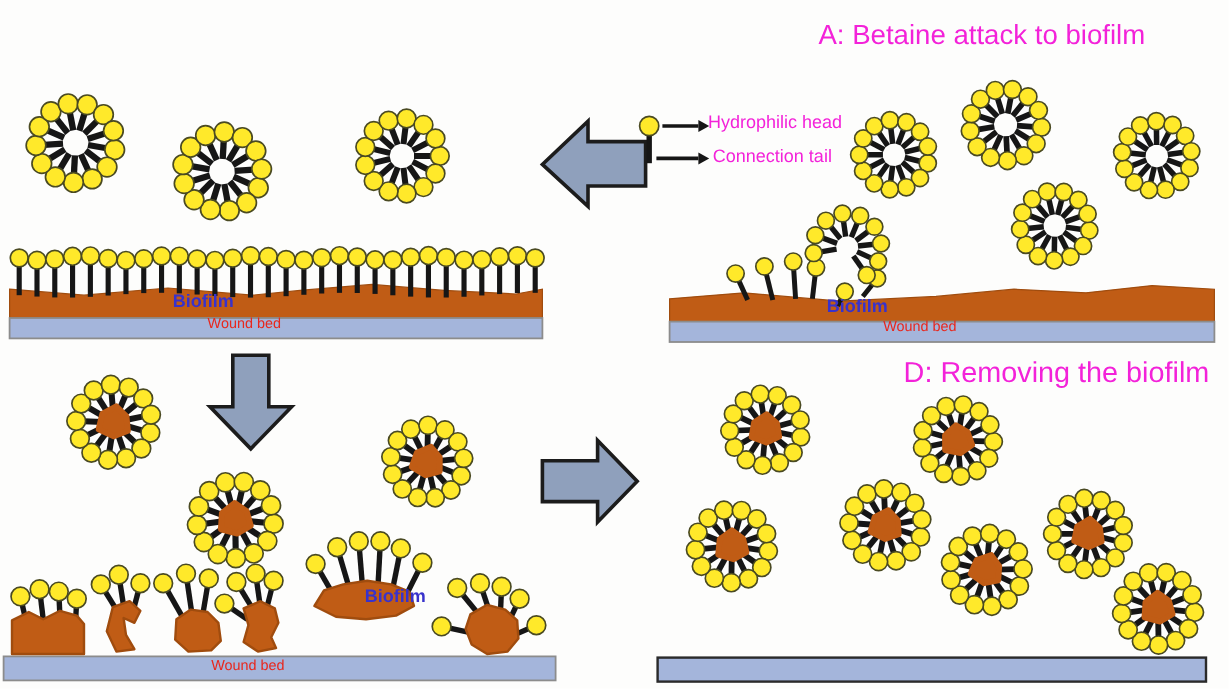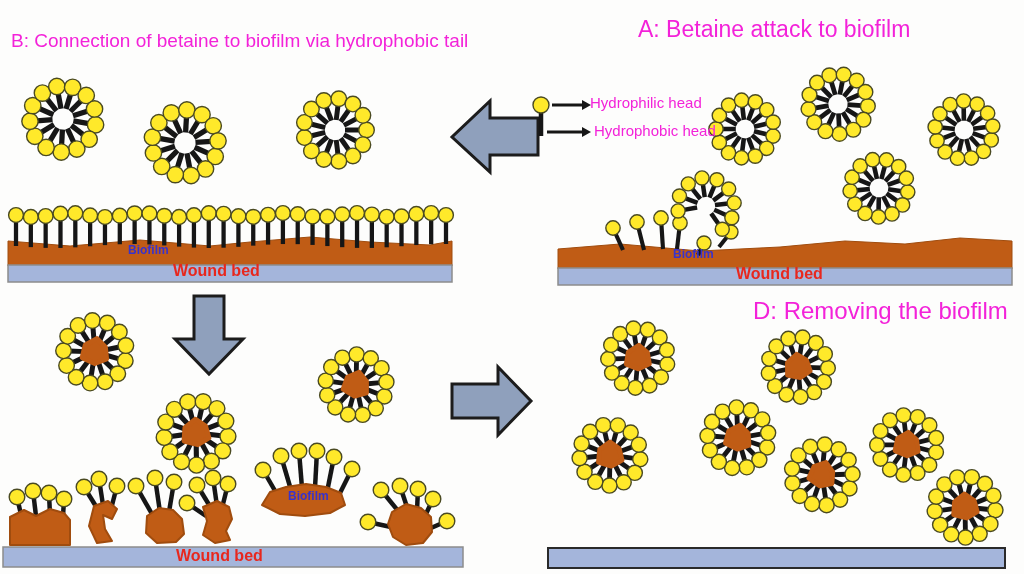--- a/index.html
+++ b/index.html
@@ -9,25 +9,25 @@
   }
   #scene{position:absolute;left:0;top:0;}
   .lbl{position:absolute;white-space:nowrap;line-height:1.05;}
   .title{font-weight:400;}
   #title-b{left:11px;top:31px;font-size:19px;}
   #title-a{left:638px;top:17px;font-size:23px;}
   #title-c{left:261px;top:299px;font-size:23px;}
   #title-d{left:753px;top:298px;font-size:24px;}
   #legend-hydrophilic{left:590px;top:95px;font-size:15px;}
   #legend-hydrophobic{left:594px;top:123px;font-size:15px;}
-  .biofilm-lbl{font-size:12px;font-weight:600;}
+  .biofilm-lbl{font-size:15px;font-weight:600;margin-left:16px;}
   #biofilm-b{left:128px;top:244px;}
   #biofilm-a{left:673px;top:248px;}
   #biofilm-c{left:288px;top:490px;}
-  .woundbed-lbl{font-size:16px;font-weight:bold;}
+  .woundbed-lbl{font-size:12px;}
   #woundbed-b{left:173px;top:263px;}
   #woundbed-a{left:736px;top:266px;}
   #woundbed-c{left:176px;top:548px;}
   #woundbed-d{left:558px;top:549px;font-size:16px;}
 </style>
 </head>
 <body>
 
 <div id="stage" style="background: rgb(253, 253, 252);">
   <svg id="scene" width="1024" height="574" viewBox="0 0 1024 574">
@@ -765,26 +765,25 @@
       <g>
         <line x1="541" y1="113" x2="541" y2="136" stroke="#161616" stroke-width="4.5"></line>
         <circle cx="541" cy="105" r="8" fill="#ffe92a" stroke="#4a4a22" stroke-width="1.4"></circle>
         <line x1="552" y1="105" x2="582" y2="105" stroke="#161616" stroke-width="3"></line>
         <polygon points="582,100 591,105 582,110" fill="#161616"></polygon>
         <line x1="547" y1="132" x2="582" y2="132" stroke="#161616" stroke-width="3"></line>
         <polygon points="582,127 591,132 582,137" fill="#161616"></polygon>
       </g>
     </svg>
 
-  <div class="lbl title" id="title-b" style="color: rgb(243, 34, 217);">B: Connection of betaine to biofilm via hydrophobic tail</div>
-  <div class="lbl title" id="title-a" style="color: rgb(243, 34, 217);">A: Betaine attack to biofilm</div>
+  <div class="lbl title" id="title-a" style="color: rgb(243, 34, 217); margin-left: 44px;">A: Betaine attack to biofilm</div>
   <div class="lbl title" id="title-d" style="color: rgb(243, 34, 217);">D: Removing the biofilm</div>
 
   <div class="lbl" id="legend-hydrophilic" style="color: rgb(243, 34, 217); text-align: right;">Hydrophilic head</div>
-  <div class="lbl" id="legend-hydrophobic" style="color: rgb(243, 34, 217);">Hydrophobic head</div>
+  <div class="lbl" id="legend-hydrophobic" style="color: rgb(243, 34, 217);">Connection tail</div>
 
   <div class="lbl biofilm-lbl" id="biofilm-b" style="color: rgb(56, 50, 204);">Biofilm</div>
   <div class="lbl woundbed-lbl" id="woundbed-b" style="color: rgb(232, 39, 29);">Wound bed</div>
   <div class="lbl biofilm-lbl" id="biofilm-a" style="color: rgb(56, 50, 204);">Biofilm</div>
   <div class="lbl woundbed-lbl" id="woundbed-a" style="color: rgb(232, 39, 29);">Wound bed</div>
   <div class="lbl biofilm-lbl" id="biofilm-c" style="color: rgb(56, 50, 204);">Biofilm</div>
   <div class="lbl woundbed-lbl" id="woundbed-c" style="color: rgb(232, 39, 29);">Wound bed</div>
 </div>
 
 </body></html>

